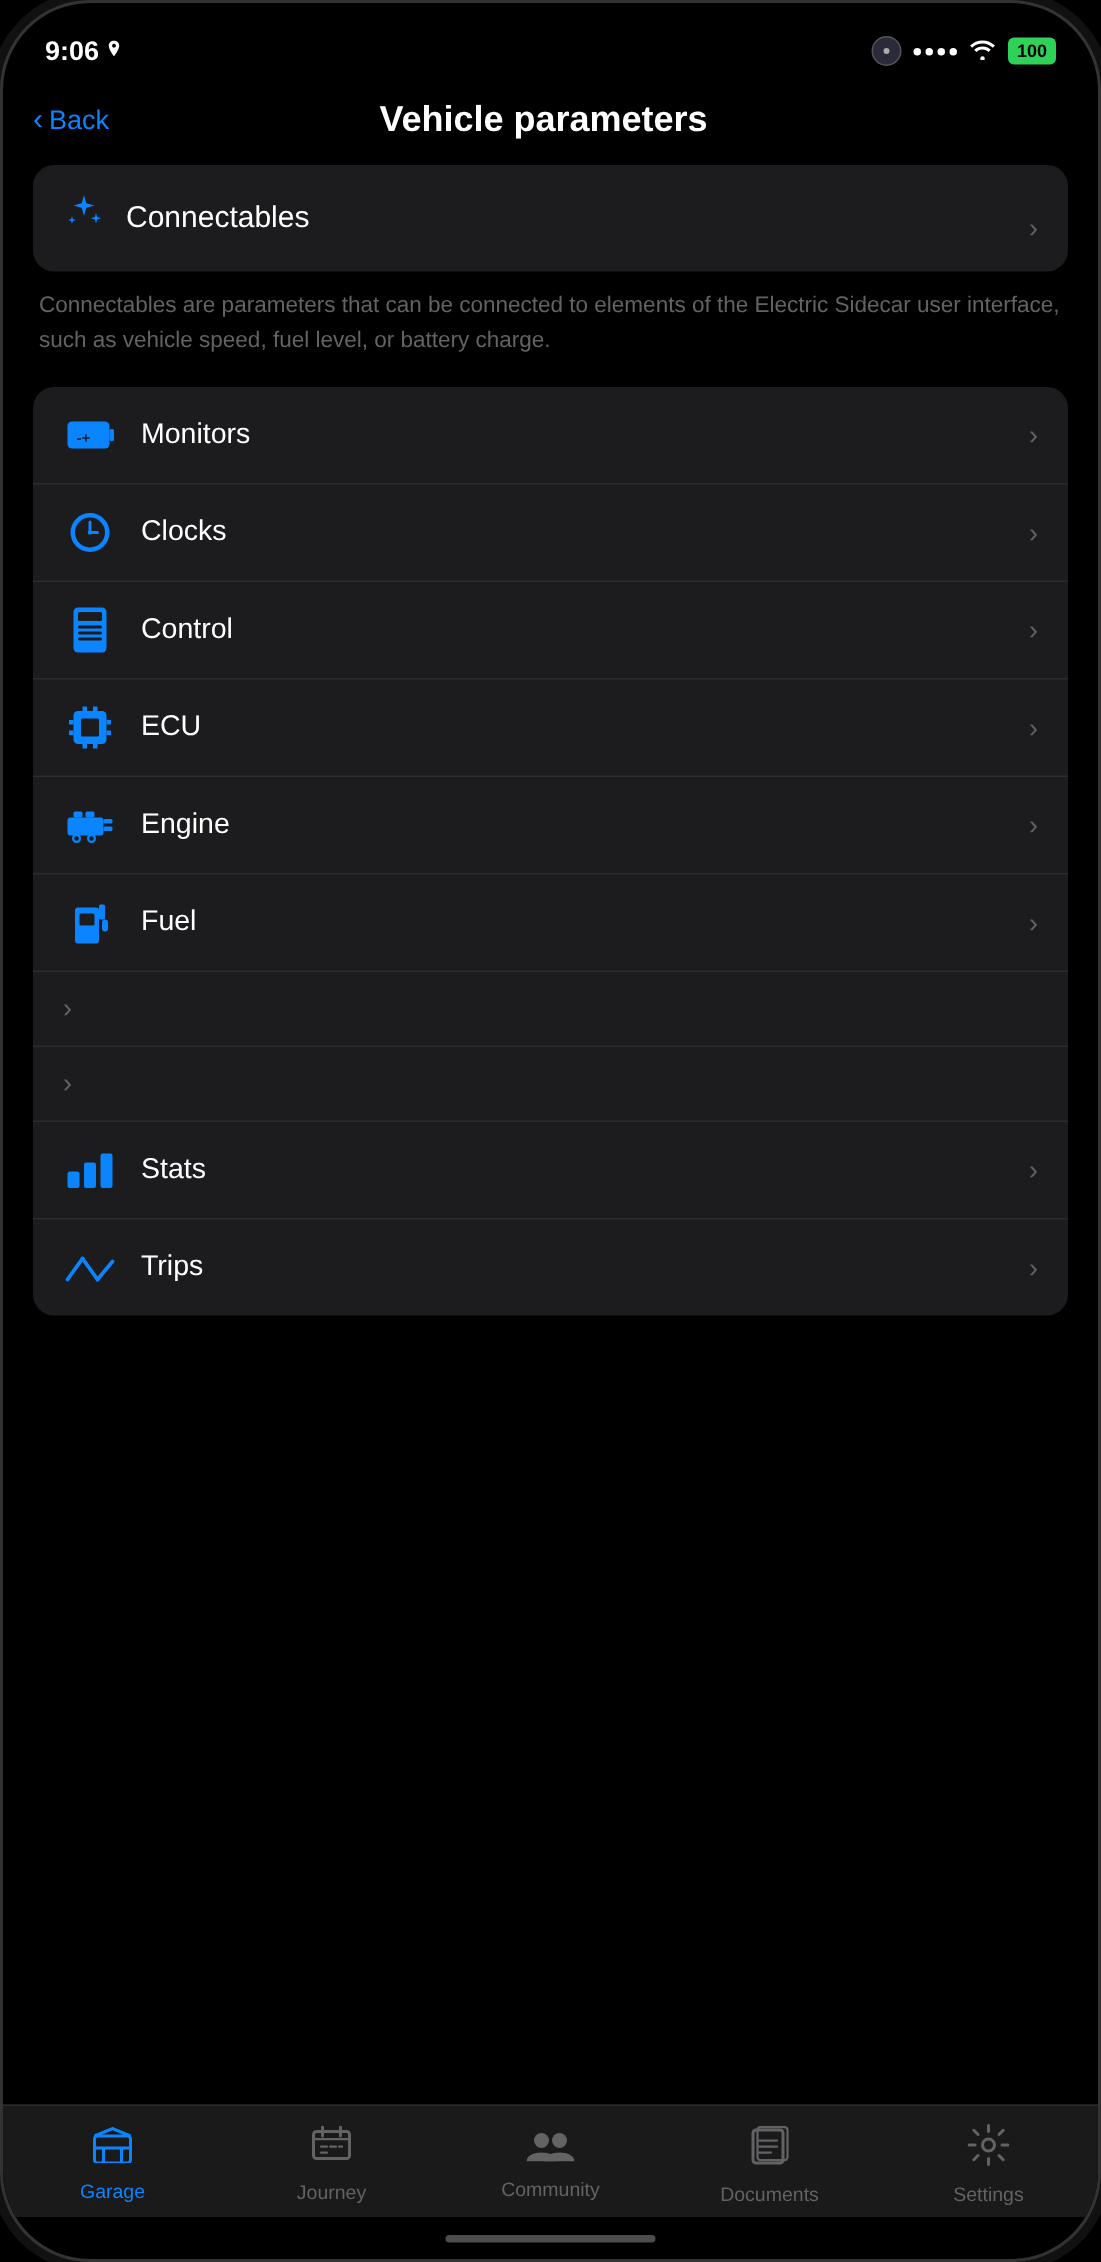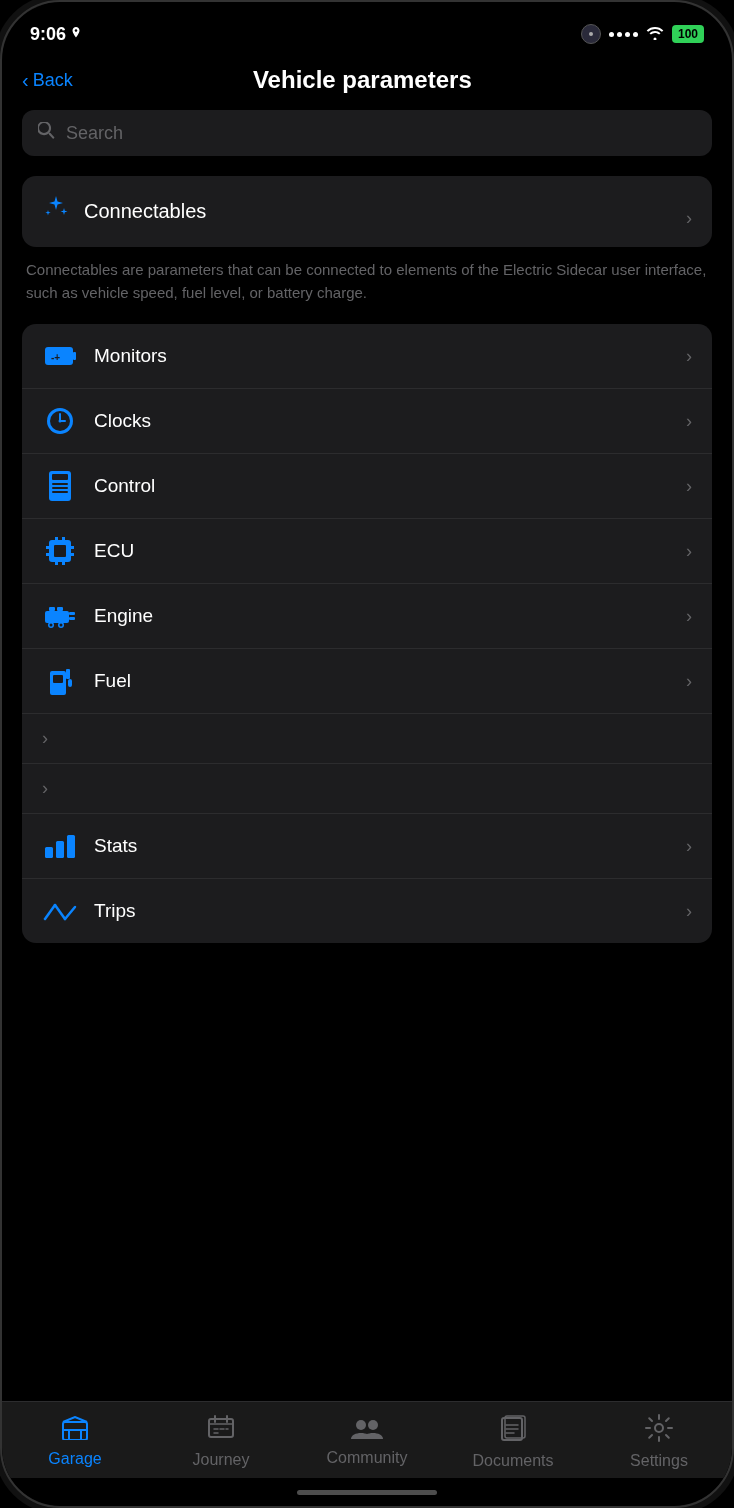--- a/index.html
+++ b/index.html
@@ -275,21 +275,21 @@
     .tab-icon {
       font-size: 24px;
       color: #636366;
     }
 
     .tab-icon.active {
       color: #0a84ff;
     }
 
     .tab-label {
-      font-size: 16px;
+      font-size: 13px;
       color: #636366;
     }
 
     .tab-label.active {
       color: #0a84ff;
     }
 
     
     .home-indicator {
       height: 28px;
@@ -344,30 +344,20 @@
     </div>
 
     <div class="nav-header">
       <div class="back-button">
         <span class="back-chevron">‹</span>
         <span>Back</span>
       </div>
       <div class="nav-title">Vehicle parameters</div>
     </div>
 
-    <div class="search-container">
-      <div class="search-bar">
-        <span class="search-icon-svg">
-          <svg width="18" height="18" viewBox="0 0 18 18" fill="#636366">
-            <path d="M12.5 11h-.8l-.3-.3a7 7 0 1 0-.8.8l.3.3v.8l4.3 4.3 1.3-1.3L12.5 11zm-6.5 0a5 5 0 1 1 0-10 5 5 0 0 1 0 10z"></path>
-          </svg>
-        </span>
-        <span class="search-placeholder">Search</span>
-      </div>
-    </div>
 
     <div class="content">
 
       <div class="connectables-card">
         <div class="connectables-left">
           <span class="sparkles-icon">
             <svg width="28" height="28" viewBox="0 0 28 28" fill="#0a84ff">
               <path d="M14 2l1.5 5.5L21 9l-5.5 1.5L14 16l-1.5-5.5L7 9l5.5-1.5L14 2z"></path>
               <path d="M22 14l.8 2.7L25.5 17.5l-2.7.8L22 21l-.8-2.7L18.5 17.5l2.7-.8L22 14z"></path>
               <path d="M6 16l.6 2.1 2.1.6-2.1.6L6 21.4l-.6-2.1L3.3 18.7l2.1-.6L6 16z"></path>

